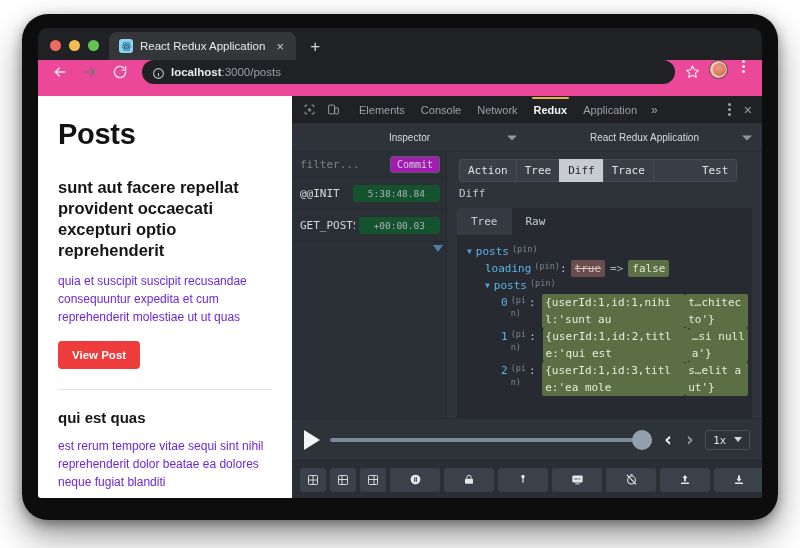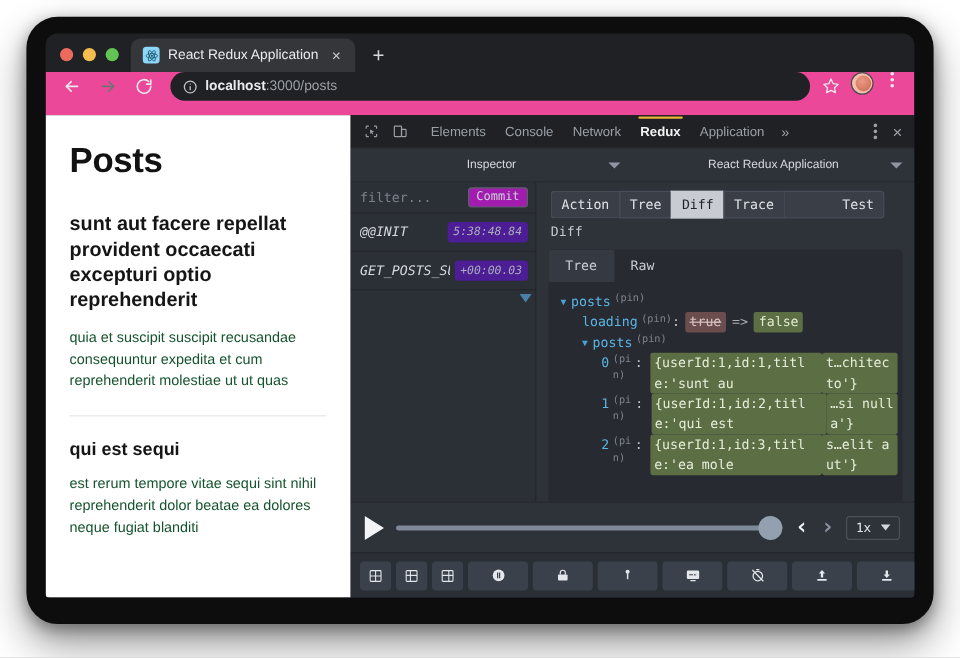--- a/index.html
+++ b/index.html
@@ -95,21 +95,21 @@
   
   .viewport { display:flex; height: 402px; }
 
   
   .page {
     width: 254px; background:#ffffff; padding: 22px 20px 0 20px;
     overflow:hidden; position:relative;
   }
   .page h1 { font-size:29px; font-weight:700; color:#121212; letter-spacing:-.3px; margin-bottom:26px; }
   .post-title { font-size:16.5px; line-height:1.28; font-weight:700; color:#151515; margin-bottom:11px; }
-  .post-body { font-size:12px; line-height:1.5; color:#14532d; margin-bottom:15px; }
+  .post-body { font-size:12px; line-height:1.5; color:#6d28d9; margin-bottom:15px; }
   .btn-view {
     display:inline-block; background:#ee3b3b; color:#fff;
     font-size:11.5px; font-weight:700; padding:8px 14px; border-radius:4px;
   }
   .divider { height:1px; background:#e6e6e6; margin: 20px 0 18px 0; }
   .post-title.sm { font-size:15px; margin-bottom:9px; }
 
   
   .devtools { flex:1; background:#202124; display:flex; flex-direction:column; min-width:0; }
   .dt-header {
@@ -149,26 +149,26 @@
              border-right:1px solid #24272d; min-height:0; }
   .filterbar { height:26px; display:flex; align-items:center; padding:0 6px 0 8px; gap:6px;
                border-bottom:1px solid #24272d; flex:none; }
   .filterbar .ph { flex:1; color:#7b818c; font-size:11px; }
   .commit-btn {
     color:#ced2d9; font-size:10px; border:1px solid #5a6069; border-radius:3px;
     padding:2px 6px; background:#a21caf; white-space:nowrap;
   }
   .action-row {
     display:flex; align-items:center; gap:4px; padding:7px 6px 7px 8px;
-    border-bottom:1px solid #24272d; min-height:28px;font-style:italic;
+    border-bottom:1px solid #24272d; min-height:28px;
   }
   .action-name { color:#d5d9df; font-size:11px; flex:1; white-space:nowrap; overflow:hidden; }
   .action-time {
-    color:#aab0ba; font-size:9.5px; background:#4c1d95; border-radius:3px;
-    padding:3px 5px; white-space:nowrap; flex:none;
+    color:#aab0ba; font-size:9.5px; background:#14532d; border-radius:3px;
+    padding:3px 15px; white-space:nowrap; flex:none;
   }
   .actions-filler { flex:1; position:relative; }
   .actions-filler .fx {
     position:absolute; right:3px; top:3px; width:0;height:0;
     border-left:5px solid transparent;border-right:5px solid transparent;border-top:7px solid #4a7fa8;
   }
 
   
   .inspector { flex:1; display:flex; flex-direction:column; min-width:0; min-height:0; background:#2e3239; }
   .tabrow { padding:7px 0 0 12px; display:flex; flex:none; }
@@ -302,26 +302,27 @@
     </div>
 
     <div class="viewport">
 
       <div class="page">
         <h1>Posts</h1>
 
         <div>
           <div class="post-title">sunt aut facere repellat provident occaecati excepturi optio reprehenderit</div>
           <div class="post-body">quia et suscipit suscipit recusandae consequuntur expedita et cum reprehenderit molestiae ut ut quas</div>
+          <span class="btn-view">View Post</span>
         </div>
 
         <div class="divider"></div>
 
         <div>
-          <div class="post-title sm">qui est sequi</div>
+          <div class="post-title sm">qui est quas</div>
           <div class="post-body">est rerum tempore vitae sequi sint nihil reprehenderit dolor beatae ea dolores neque fugiat blanditi</div>
 
         </div>
       </div>
 
       <div class="devtools">
 
         <div class="dt-header">
           <span class="dt-iconbtn">
             <svg width="13" height="13" viewBox="0 0 24 24" fill="none" stroke="currentColor" stroke-width="1.8">
@@ -418,21 +419,21 @@
 
                   <div class="tnode lvl2">
                     <span class="arrow">▼</span>
                     <span class="key">posts</span>
                     <span class="pin">(pin)</span>
                   </div>
 
                   <div class="tnode lvl3 wrapline">
                     <span class="key">0</span>
                     <span class="pin">(pin)</span>
-                    <span style="color:#c2c7cf">:</span>&nbsp;<span class="val-add">{userId:1,id:1,title:'sunt au</span><br>
+                    <span style="color:#c2c7cf">:</span>&nbsp;<span class="val-add">{userId:1,id:1,nihil:'sunt au</span><br>
                     <span class="val-add">t…chitecto'}</span>
                   </div>
 
                   <div class="tnode lvl3 wrapline">
                     <span class="key">1</span>
                     <span class="pin">(pin)</span>
                     <span style="color:#c2c7cf">:</span>&nbsp;<span class="val-add">{userId:1,id:2,title:'qui est</span><br>
                     <span class="val-add">…si nulla'}</span>
                   </div>
 

